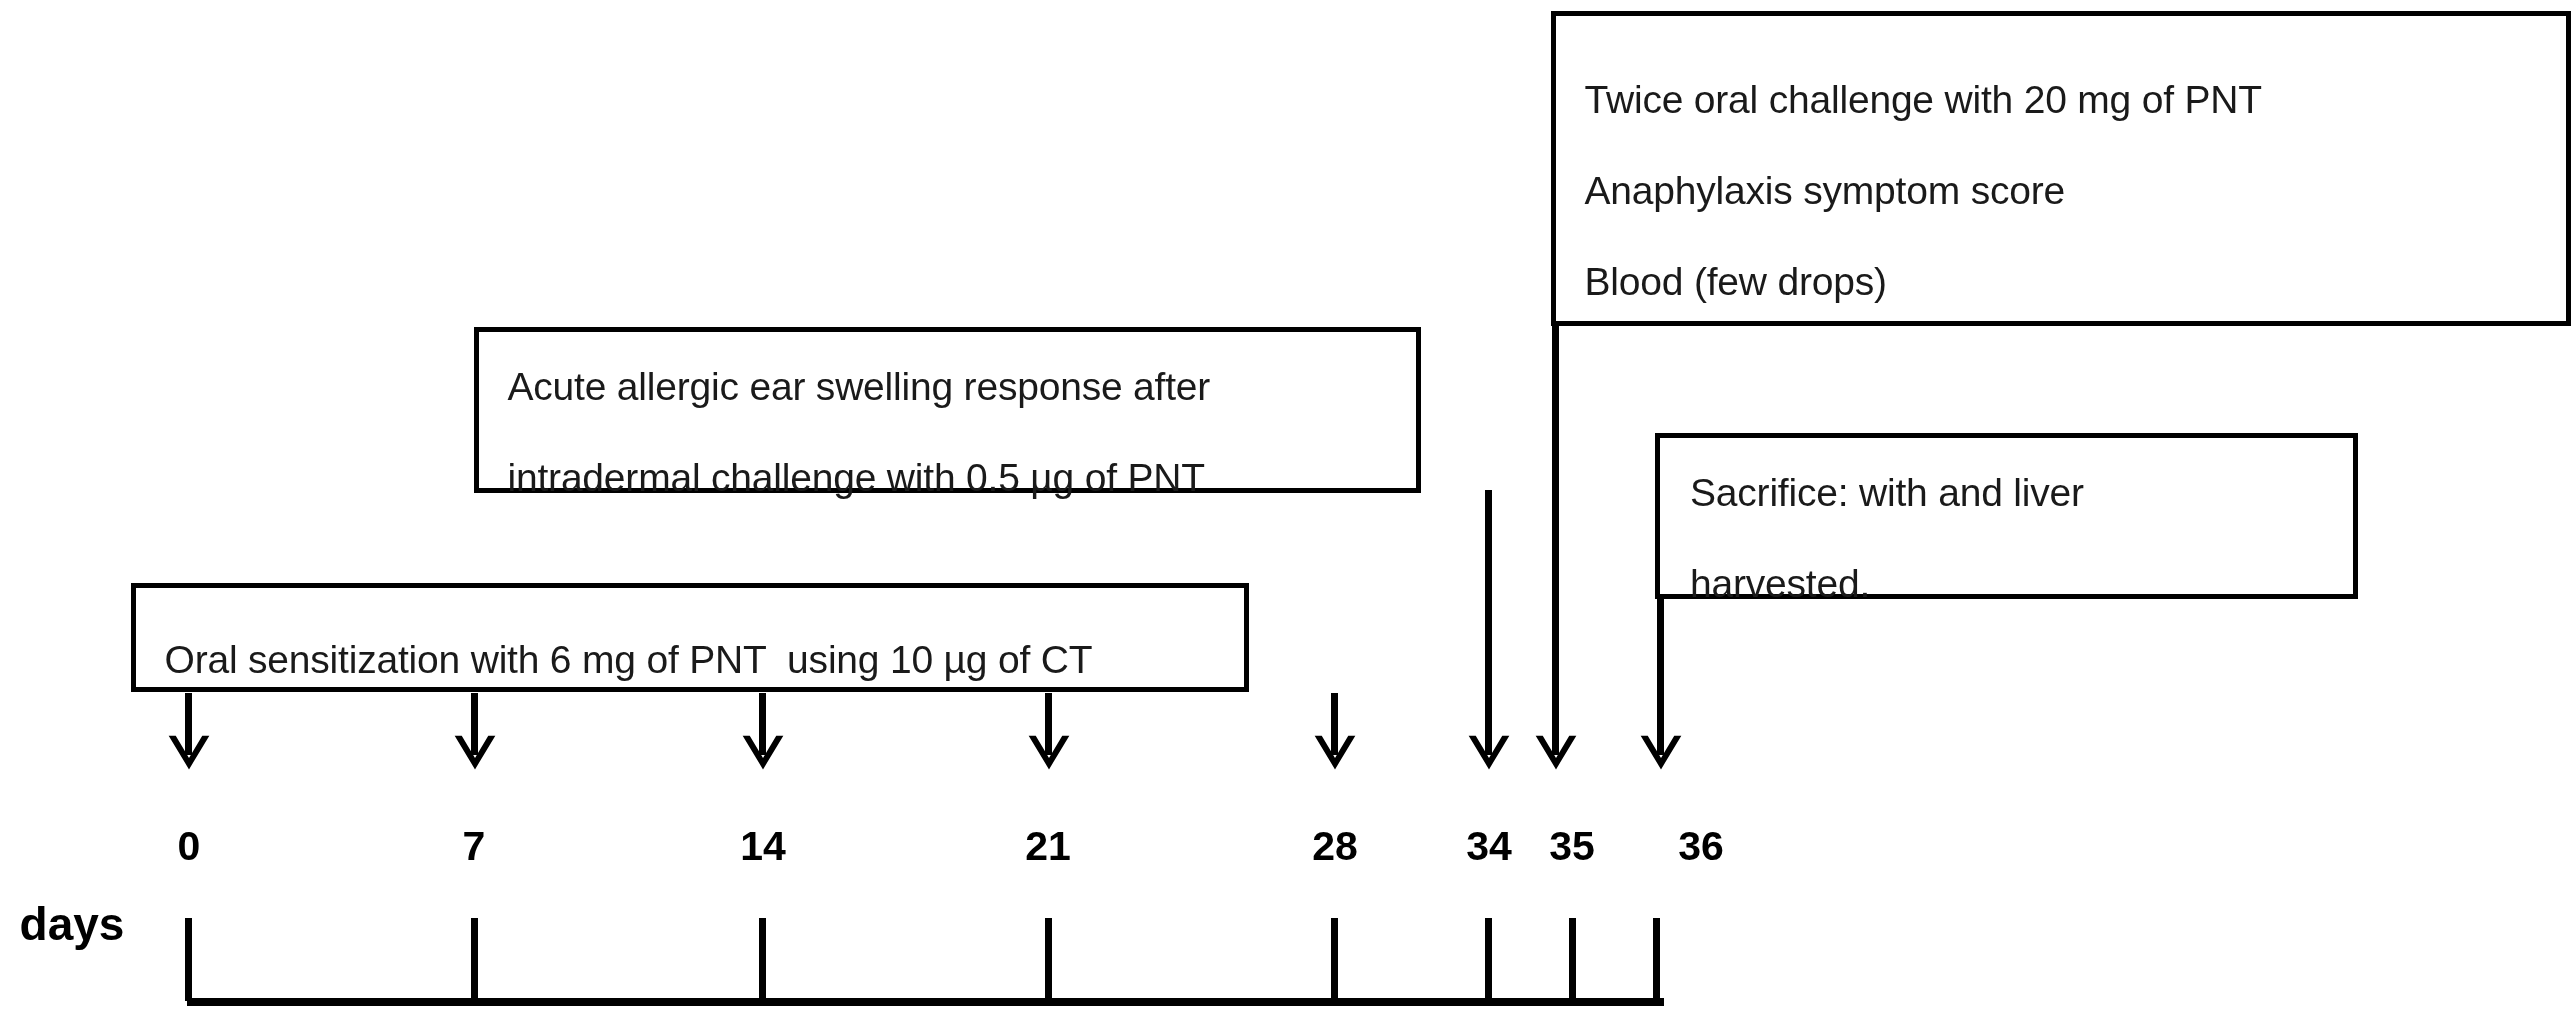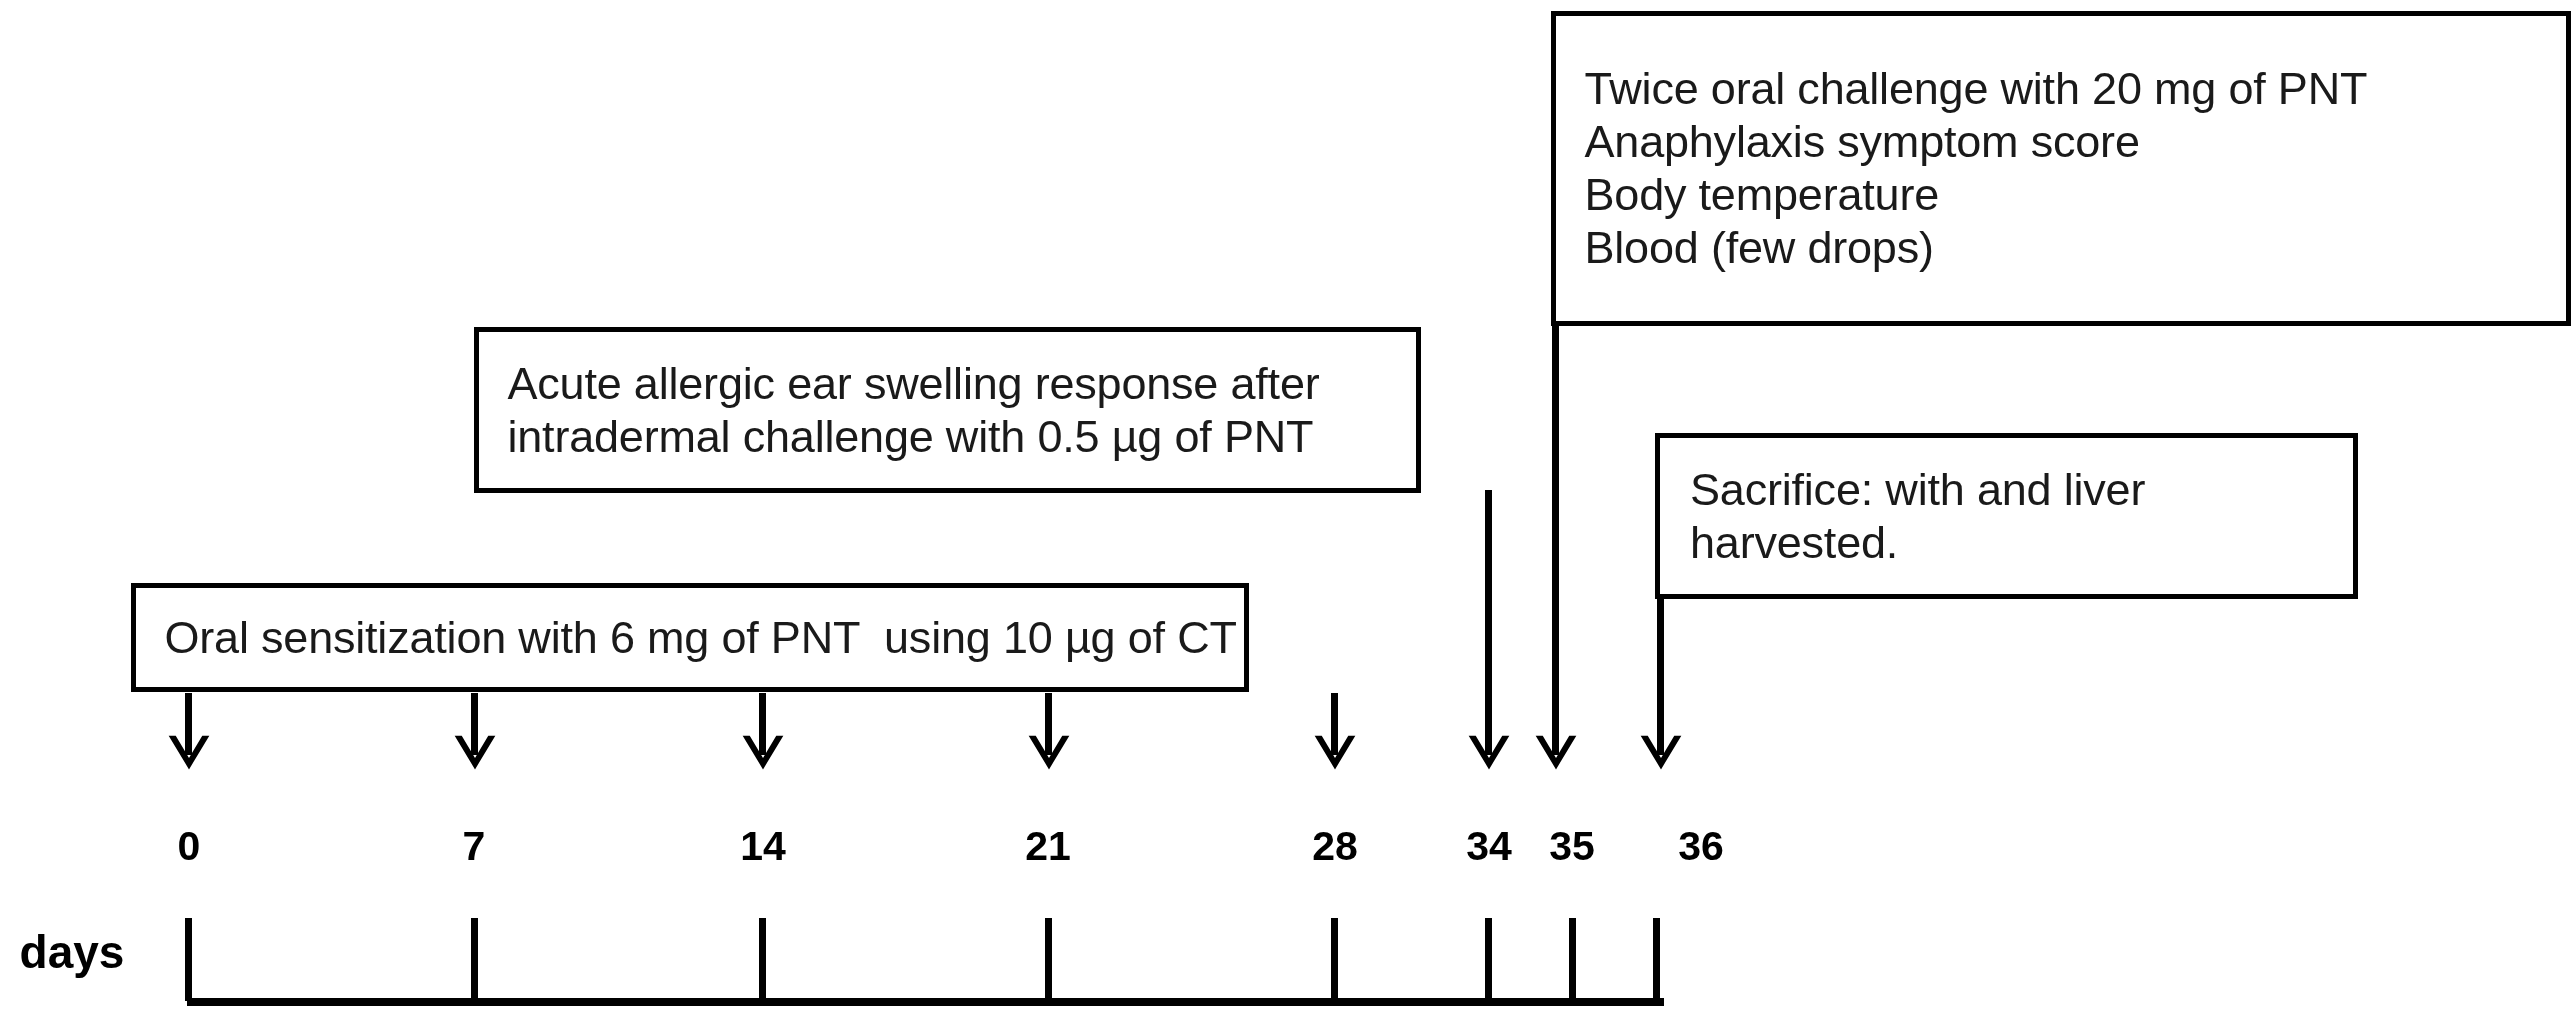--- a/index.html
+++ b/index.html
@@ -22,25 +22,26 @@
     position: absolute;
     box-sizing: border-box;
     border: 5.3px solid #000000;
     background: #ffffff;
     display: flex;
     flex-direction: column;
     justify-content: center;
     z-index: 5;
   }
   .box .line {
-    font-size: 45px;
+    font-size: 39px;
     line-height: 1.18;
     white-space: pre;
     color: #1a1a1a;
     letter-spacing: -0.2px;
+    margin-top: 45px;
   }
   
   #box-challenge {
     left: 1551px;
     top: 10.7px;
     width: 1020px;
     height: 315px;
     padding: 9px 0 9px 28.5px;
   }
   #box-earswell {
@@ -112,37 +113,36 @@
     font-weight: bold;
     text-align: center;
     color: #000000;
     z-index: 4;
     white-space: nowrap;
     transform: translateX(-50%);
   }
   #days-label {
     position: absolute;
     left: 19.6px;
-    top: 925px;
+    top: 897px;
     font-size: 46px;
     font-weight: bold;
     color: #000000;
     z-index: 4;
     white-space: nowrap;
   }
 </style>
 </head>
 <body>
 
 <div id="canvas">
 
   <div class="box" id="box-challenge">
     <div class="line">Twice oral challenge with 20 mg of PNT</div>
     <div class="line">Anaphylaxis symptom score</div>
-    <div class="line">Body temperature</div>
     <div class="line">Blood (few drops)</div>
   </div>
 
   <div class="box" id="box-earswell">
     <div class="line">Acute allergic ear swelling response after</div>
     <div class="line">intradermal challenge with 0.5 µg of PNT</div>
   </div>
 
   <div class="box" id="box-sacrifice">
     <div class="line">Sacrifice: with and liver</div>

